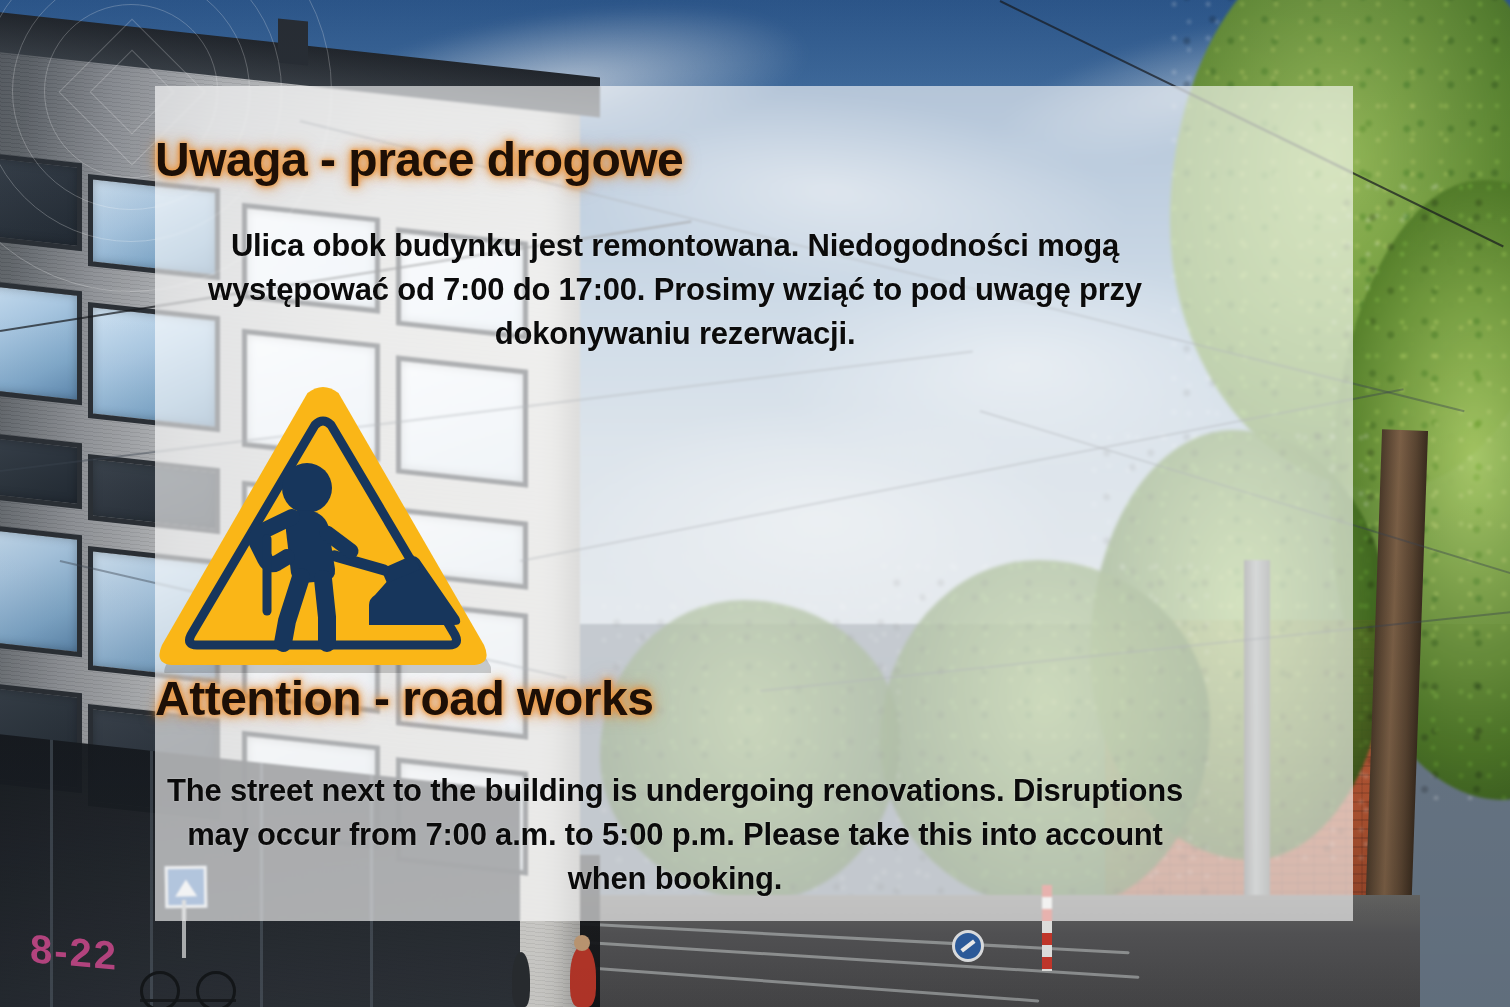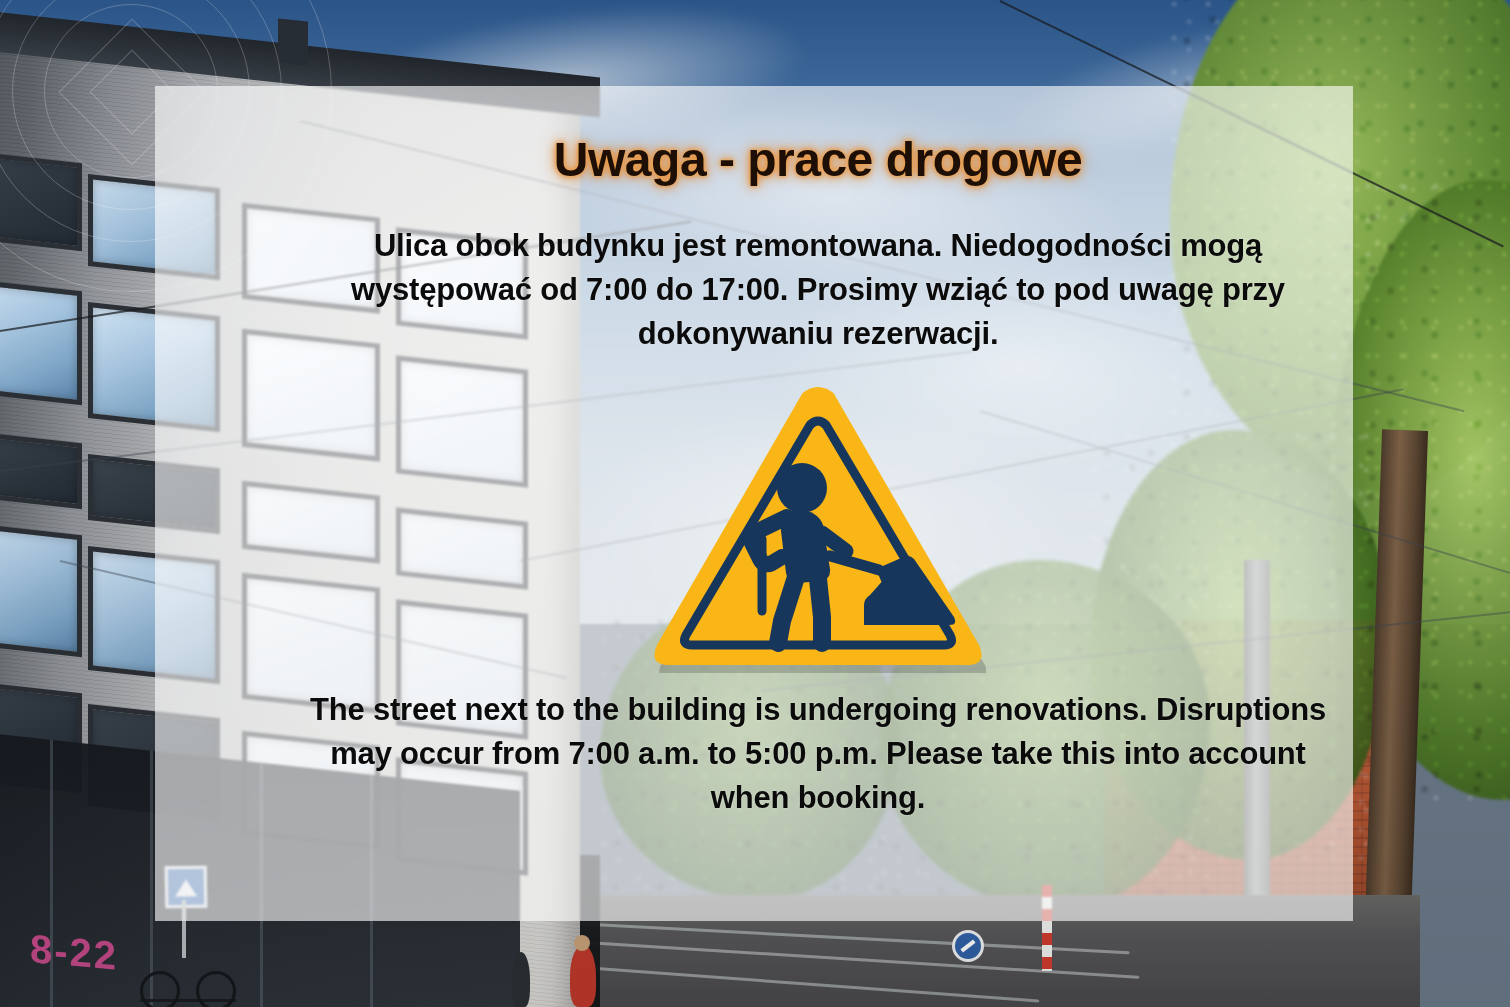--- a/index.html
+++ b/index.html
@@ -226,21 +226,21 @@
   .panel {
     position:absolute;
     left:155px; top:86px; width:1198px; height:835px;
     background: rgba(255,255,255,0.62);
     backdrop-filter: blur(1px);
   }
 
   
   .content {
     position:absolute; left:155px; top:86px; width:1326px; height:835px;
-    display:flex; flex-direction:column; align-items:center;
+    display:flex; flex-direction:column; align-items:flex-start;
     box-sizing:border-box; padding-top:28px;
   }
 
   .heading {
     font-family:"Liberation Sans", sans-serif;
     font-weight:700;
     font-size:48px;
     line-height:1.08;
     color:#1d0f06;
     text-align:center;
@@ -259,21 +259,21 @@
     color:#0b0b0b;
     text-align:center;
     width:1040px;
     letter-spacing:-0.2px;
     text-shadow: 0 0 2px rgba(255,255,255,.45);
   }
 
   .pl-head  { margin-top:20px; }
   .pl-body  { margin-top:38px; }
   .en-head  { margin-top:0px; }
-  .en-body  { margin-top:15px; }
+  .en-body  { margin-top:44px; }
 
   
   .sign-wrap {
     margin-top:16px;
     width:336px; height:300px;
     display:flex; align-items:center; justify-content:center;
   }
   .sign-wrap svg { width:336px; height:300px; display:block; }
 </style>
 </head>
@@ -426,17 +426,18 @@
 
         <path d="M172 160 L196 178" fill="none" stroke="#17365C" stroke-width="15" stroke-linecap="round"></path>
 
         <path d="M146 204 L132 248 L128 270" fill="none" stroke="#17365C" stroke-width="18" stroke-linecap="round" stroke-linejoin="round"></path>
         <path d="M168 206 L172 244 L172 270" fill="none" stroke="#17365C" stroke-width="18" stroke-linecap="round" stroke-linejoin="round"></path>
 
         <path d="M112 166 L112 238" fill="none" stroke="#17365C" stroke-width="9" stroke-linecap="round"></path>
       </svg>
     </div>
 
+    <div class="heading en en-head">Attention - road works</div>
 
     <div class="body-text en-body">The street next to the building is undergoing renovations. Disruptions may occur from 7:00 a.m. to 5:00 p.m. Please take this into account when booking.</div>
   </div>
 
 </div>
 
 </body></html>

